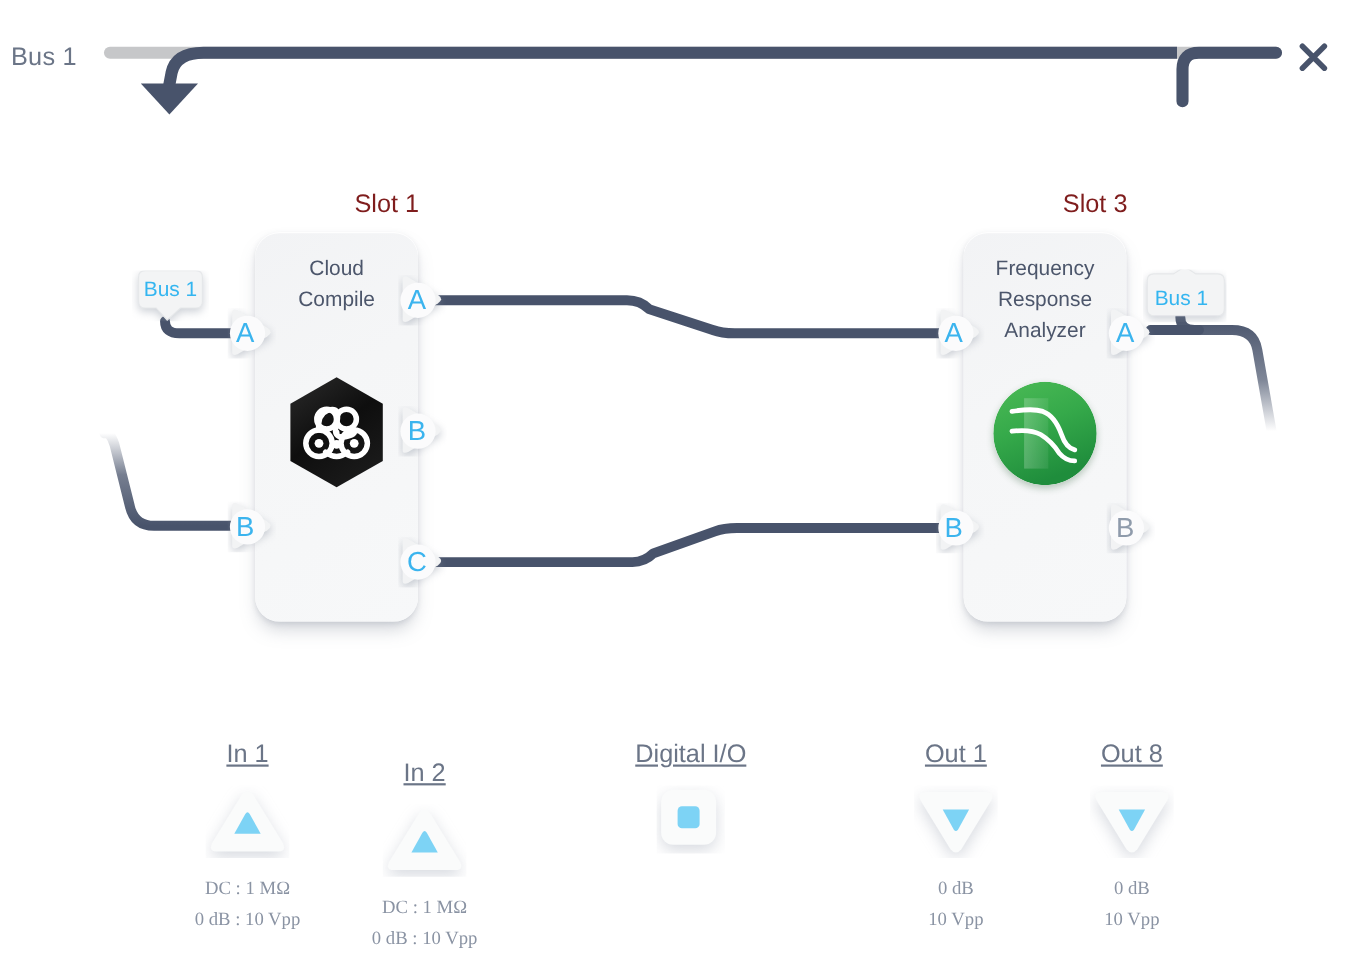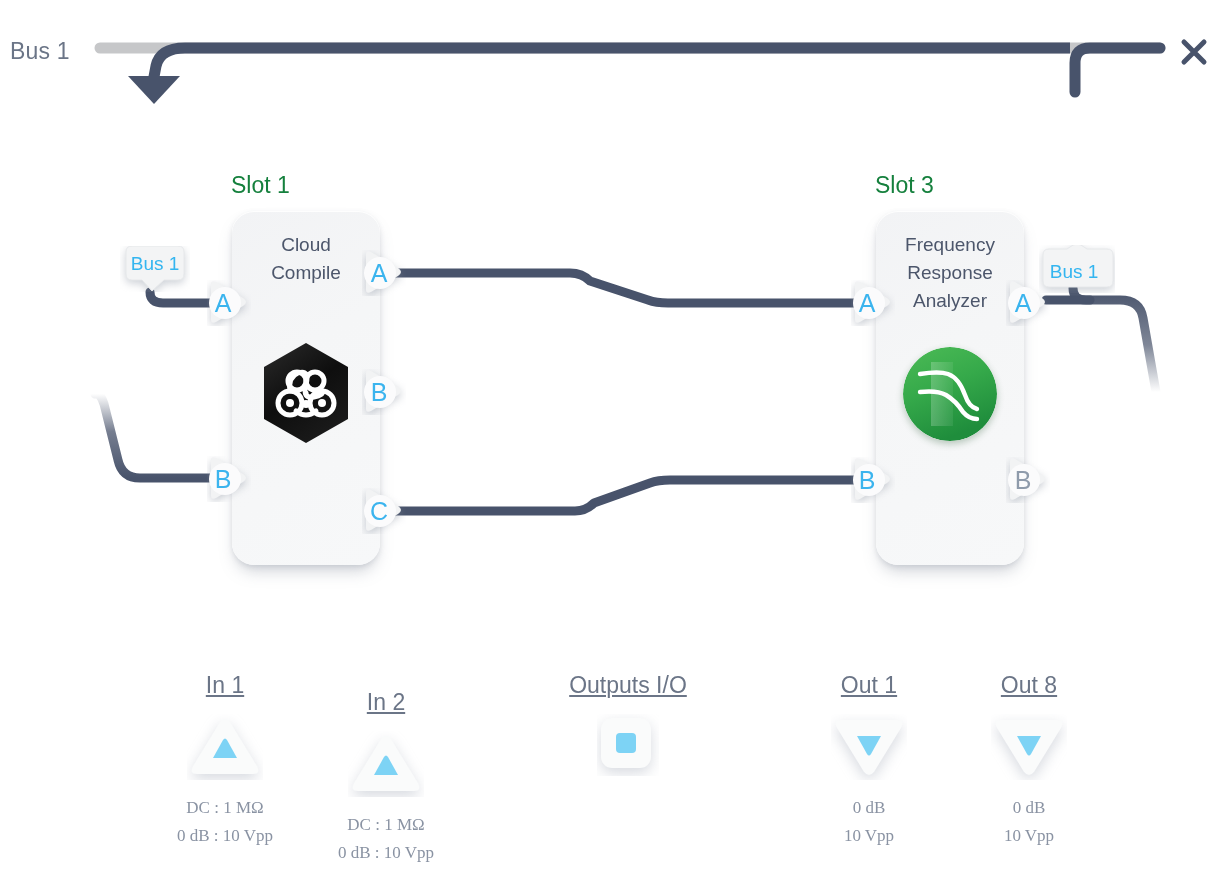--- a/index.html
+++ b/index.html
@@ -20,22 +20,22 @@
     white-space:nowrap;
   }
   .close-btn{
     position:absolute;right:20px;top:34px;
     width:36px;height:36px;cursor:pointer;
   }
   .close-btn svg{display:block;}
 
   
   .slot-title{
-    position:absolute;font-size:23px;color:#15803d;
-    text-align:left;white-space:nowrap;
+    position:absolute;font-size:23px;color:#7f1d1d;
+    text-align:right;white-space:nowrap;
   }
 
   
   .slot-card{
     position:absolute;width:148px;height:354px;
     border-radius:22px;
     background:linear-gradient(150deg,#f2f3f5 0%,#f5f6f7 40%,#f7f8f9 100%);
     box-shadow:0 10px 16px -4px rgba(120,130,145,.34),
                0 2px 5px rgba(120,130,145,.18),
                inset 0 1px 0 rgba(255,255,255,.9);
@@ -302,21 +302,21 @@
         <path d="M36 26 Q38 23 40 26 L50 44 L26 44 Z" fill="#7dd3f5"></path>
       </svg>
     </div>
     <div class="io-sub">
       <div>DC : 1 MΩ</div>
       <div>0 dB : 10 Vpp</div>
     </div>
   </div>
 
   <div class="io-item" style="left:553px;top:672px;">
-    <div class="io-title">Outputs I/O</div>
+    <div class="io-title">Digital I/O</div>
     <div class="io-shape">
       <svg width="62" height="62" viewBox="0 0 62 62">
         <rect x="4" y="4" width="50" height="50" rx="11" fill="#fafbfb" style="filter:drop-shadow(0 5px 7px rgba(140,150,165,.35))"></rect>
         <rect x="19" y="19" width="20" height="20" rx="4" fill="#7dd3f5"></rect>
       </svg>
     </div>
   </div>
 
   <div class="io-item" style="left:794px;top:672px;">
     <div class="io-title">Out 1</div>

